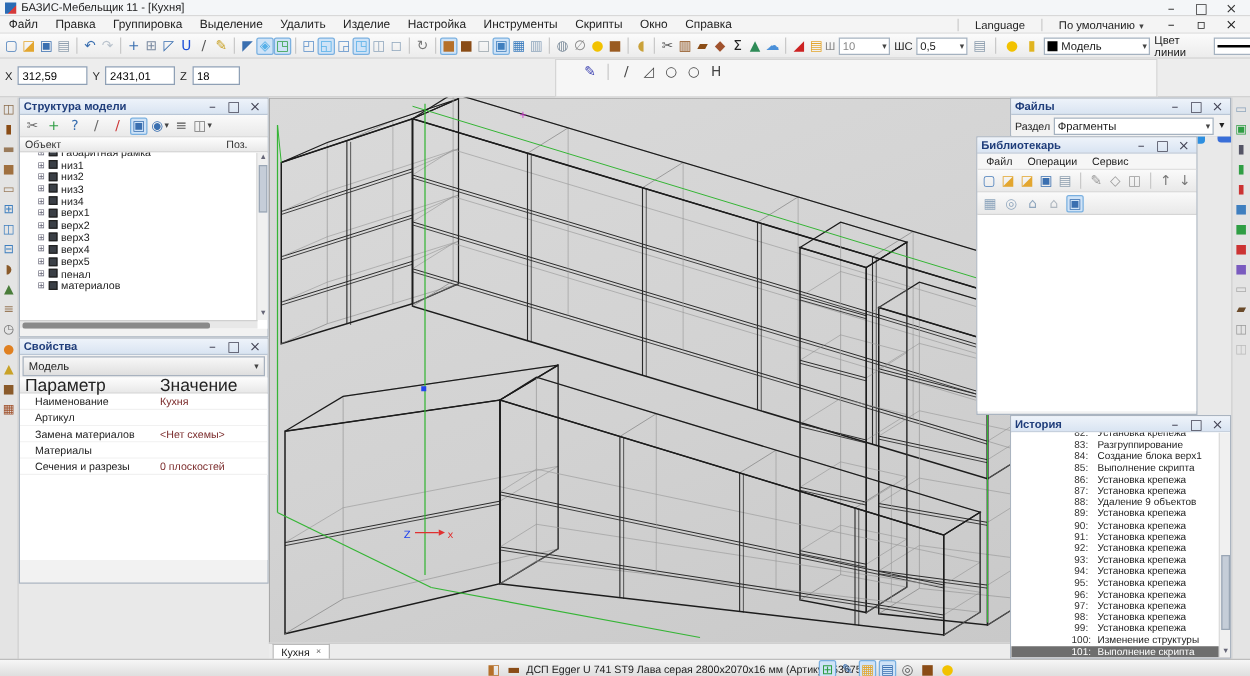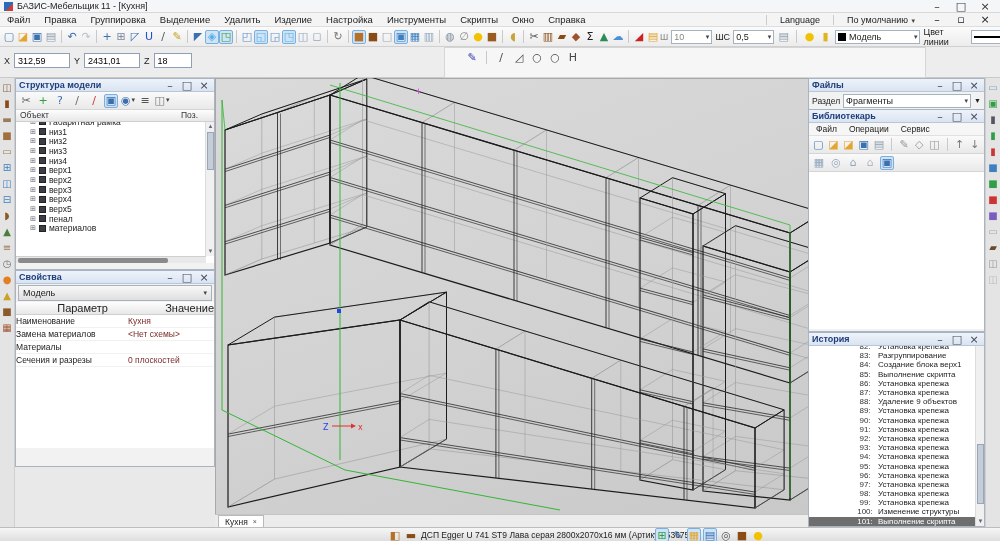--- a/index.html
+++ b/index.html
@@ -76,24 +76,24 @@
   .trow { display:flex; align-items:center; height:9.7px; font-size:8.5px; padding-left:14px; gap:3px; white-space:nowrap; }
   .texp { font-size:7px; color:#667; }
   .tcube { width:7px; height:7px; background:#3a3f46; border:1px solid #222; }
   .hscroll { position:absolute; left:0; bottom:0; height:7px; background:#e8e8e8; border-top:1px solid #d0d0d0; }
   .hthumb { position:absolute; top:1px; height:5px; background:#8a8a8a; border-radius:2px; }
 
   
   .pcombo { height:16px; margin:1px 2px; background:linear-gradient(#f8f8f8,#dfdfdf); border:1px solid #a8b2bf;
             display:flex; align-items:center; padding:0 4px; font-size:9px; }
   .prow { display:flex; height:13px; align-items:center; font-size:8.5px; border-bottom:1px solid #f1f1f1; background:#fff; }
-  .prow .pn { width:112px; color:#222; }
+  .prow .pn { width:112px; padding-left:12px; color:#222; }
   .prow .pv { color:#7b2b2b; }
-  .prophead { display:flex; height:13px; align-items:center; font-size:11px; background:linear-gradient(#fdfdfd,#e8e8e8);
-              border-bottom:1px solid #cfcfcf;justify-content:flex-end; }
+  .prophead { display:flex; height:13px; align-items:center; font-size:14px; background:linear-gradient(#fdfdfd,#e8e8e8);
+              border-bottom:1px solid #cfcfcf; }
   .prophead .pn { width:112px; padding-left:4px; } 
 
   
   .sectionrow { height:17px; display:flex; align-items:center; gap:3px; padding:0 3px; font-size:8.5px; background:#f2f2f2; }
   .libmenu { height:13px; display:flex; gap:2px; font-size:8.5px; align-items:center; padding:0 2px; background:#f6f6f6;
              border-bottom:1px solid #e0e0e0; }
   .libmenu span { padding:0 5px; }
 
   
   .hrow { display:flex; height:9.2px; align-items:center; font-size:8px; padding-left:3px; white-space:nowrap; background:#fff; }
@@ -414,20 +414,24 @@
     <span class="dd" style="margin-left:auto">▾</span>
   </div>
   <div class="prophead">
     <span class="pn">Параметр</span>
     <span>Значение</span>
   </div>
   <div id="prop-rows" style="background:#fff;height:133px">
       <div class="prow">
         <span class="pn">Наименование</span>
         <span class="pv">Кухня</span>
+      </div>
+      <div class="prow">
+        <span class="pn">Артикул</span>
+        <span class="pv"></span>
       </div>
       <div class="prow">
         <span class="pn">Замена материалов</span>
         <span class="pv">&lt;Нет схемы&gt;</span>
       </div>
       <div class="prow">
         <span class="pn">Материалы</span>
         <span class="pv"></span>
       </div>
       <div class="prow">
@@ -631,21 +635,21 @@
   <div class="sectionrow">
     <span>Раздел</span>
     <span class="combo" style="flex:1">
       <span>Фрагменты</span>
       <span class="dd">▾</span>
       </span>
     <span style="font-size:7px">▼</span>
   </div>
 </div>
 
-<div class="panel" style="left:808px;top:109px;width:177px;height:223px">
+<div class="panel" style="left:781px;top:109px;width:177px;height:223px">
   <div class="phead">
     <span>Библиотекарь</span>
     <span class="pbtns">
         <span class="icon" style="color: rgb(68, 68, 85);">–</span>
         <span class="icon" style="color: rgb(68, 68, 85);">□</span>
         <span class="icon" style="color: rgb(68, 68, 85);">×</span>
       </span>
   </div>
   <div class="libmenu">
       <span class="menu-item">Файл</span>

